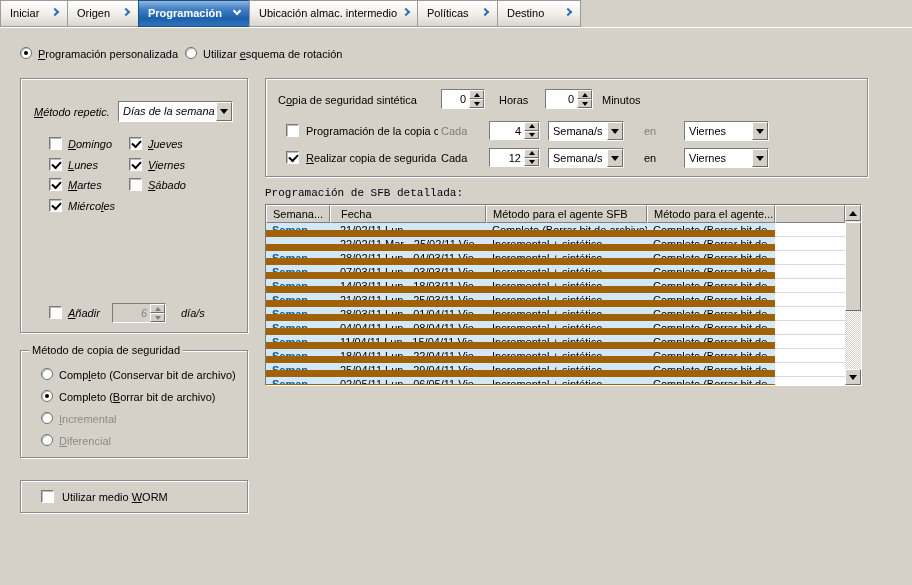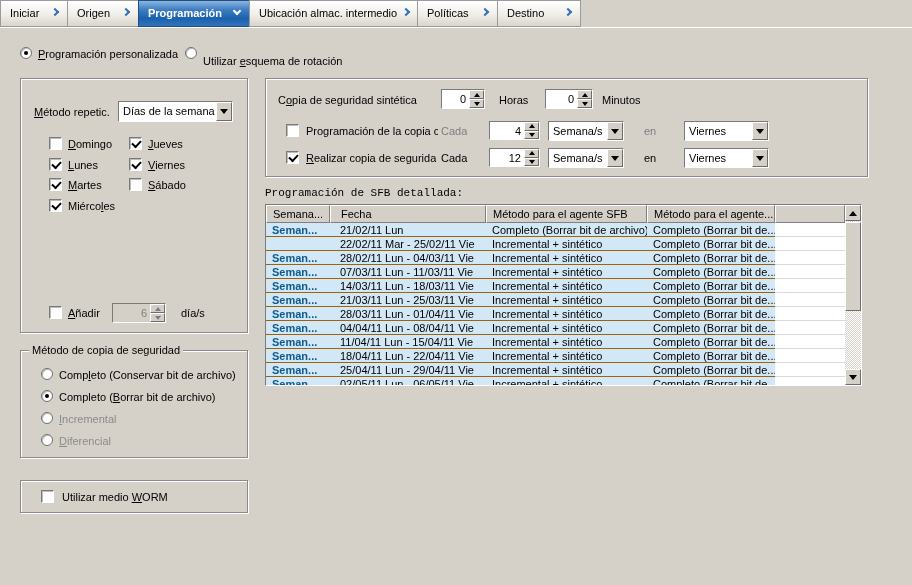--- a/index.html
+++ b/index.html
@@ -95,21 +95,21 @@
   .combo { position: absolute; display: flex; background: #fff; }
   .combo .comboval { flex: 1; padding: 3px 0 0 4px; white-space: nowrap; overflow: hidden; }
   .combo .combobtn {
     width: 16px; background: #d4d0c8;
     border: 1px solid; border-color: #fff #6d6d6d #6d6d6d #fff;
     display: flex; align-items: center; justify-content: center;
   }
   .combo .combobtn .tri-down { border-left-width:4px; border-right-width:4px; border-top-width:5px; }
 
   
-  #grp-repeat { left: 20px; top: 78px; width: 228px; height: 255px; }
+  #grp-repeat { left: 20px; top: 78px; width: 228px; height: 255px; font-style: italic; }
   #days {
     position: absolute; left: 28px; top: 58px;
     display: grid; grid-template-rows: repeat(4, 20.5px); grid-auto-flow: column;
     grid-auto-columns: 80px;
   }
   .dayrow { position: relative; height: 14px; }
   .dayrow .cb { left: 0; top: 0; }
   .dayrow .daylbl { position: absolute; left: 19px; top: 1px; white-space: nowrap; }
 
   
@@ -151,21 +151,21 @@
     padding: 2px 0 0 6px; white-space: nowrap; overflow: hidden; flex: 0 0 auto;
   }
   .hcell.c1 { width: 64px; }
   .hcell.c2 { width: 156px; padding-left: 10px; }
   .hcell.c3 { width: 161px; }
   .hcell.c4 { width: 128px; }
   .hcell.c5 { flex: 1 1 auto; }
   #sfb-rows { flex: 1 1 auto; overflow: hidden; }
   .trow { display: flex; height: 14px; }
   .tcell {
-    background: #d3e8f6; border-bottom: 1px solid #a16207;
+    background: #d3e8f6; border-bottom: 7px solid #a16207;
     padding: 1px 0 0 6px; white-space: nowrap; overflow: hidden; flex: 0 0 auto;
   }
   .tcell.week { width: 64px; font-weight: bold; color: #0f5a8f; }
   .tcell.date { width: 156px; padding-left: 10px; }
   .tcell.m1 { width: 161px; }
   .tcell.m2 { width: 128px; }
   .tcell.empty { flex: 1 1 auto; background: #fff; border-bottom: 1px solid #dadada; }
 
   
   #vscroll { width: 16px; flex: 0 0 auto; display: flex; flex-direction: column; }
@@ -218,21 +218,21 @@
     </div>
       <div class="tab">
       <span class="tab-label">Destino</span>
       <span class="chev"></span>
     </div>
     </div>
 
   <span class="radio selected" style="left:20px; top:47px;"></span>
   <span class="lbl" style="left:38px; top:48px;"><u>P</u>rogramación personalizada</span>
   <span class="radio" style="left:185px; top:47px;"></span>
-  <span class="lbl" style="left:203px; top:48px;margin-top:7px;">Utilizar <u>e</u>squema de rotación</span>
+  <span class="lbl" style="left:203px; top:48px;">Utilizar <u>e</u>squema de rotación</span>
 
   <div class="gbox" id="grp-repeat">
     <span class="lbl" style="left:13px; top:27px;"><u>M</u>étodo repetic.</span>
     <div class="combo sunken" style="left:97px; top:22px; width:115px; height:21px;">
       <span class="comboval">Días de la semana</span>
       <span class="combobtn">
         <span class="tri-down"></span>
       </span>
     </div>
 
@@ -427,21 +427,21 @@
         </div>
           <div class="trow">
           <span class="tcell week">Seman...</span>
           <span class="tcell date">28/02/11 Lun - 04/03/11 Vie</span>
           <span class="tcell m1">Incremental + sintético</span>
           <span class="tcell m2">Completo (Borrar bit de...</span>
           <span class="tcell empty"></span>
         </div>
           <div class="trow">
           <span class="tcell week">Seman...</span>
-          <span class="tcell date">07/03/11 Lun - 11/03/11 Vie</span>
+          <span class="tcell date">07/03/11 Lun - 03/03/11 Vie</span>
           <span class="tcell m1">Incremental + sintético</span>
           <span class="tcell m2">Completo (Borrar bit de...</span>
           <span class="tcell empty"></span>
         </div>
           <div class="trow">
           <span class="tcell week">Seman...</span>
           <span class="tcell date">14/03/11 Lun - 18/03/11 Vie</span>
           <span class="tcell m1">Incremental + sintético</span>
           <span class="tcell m2">Completo (Borrar bit de...</span>
           <span class="tcell empty"></span>

